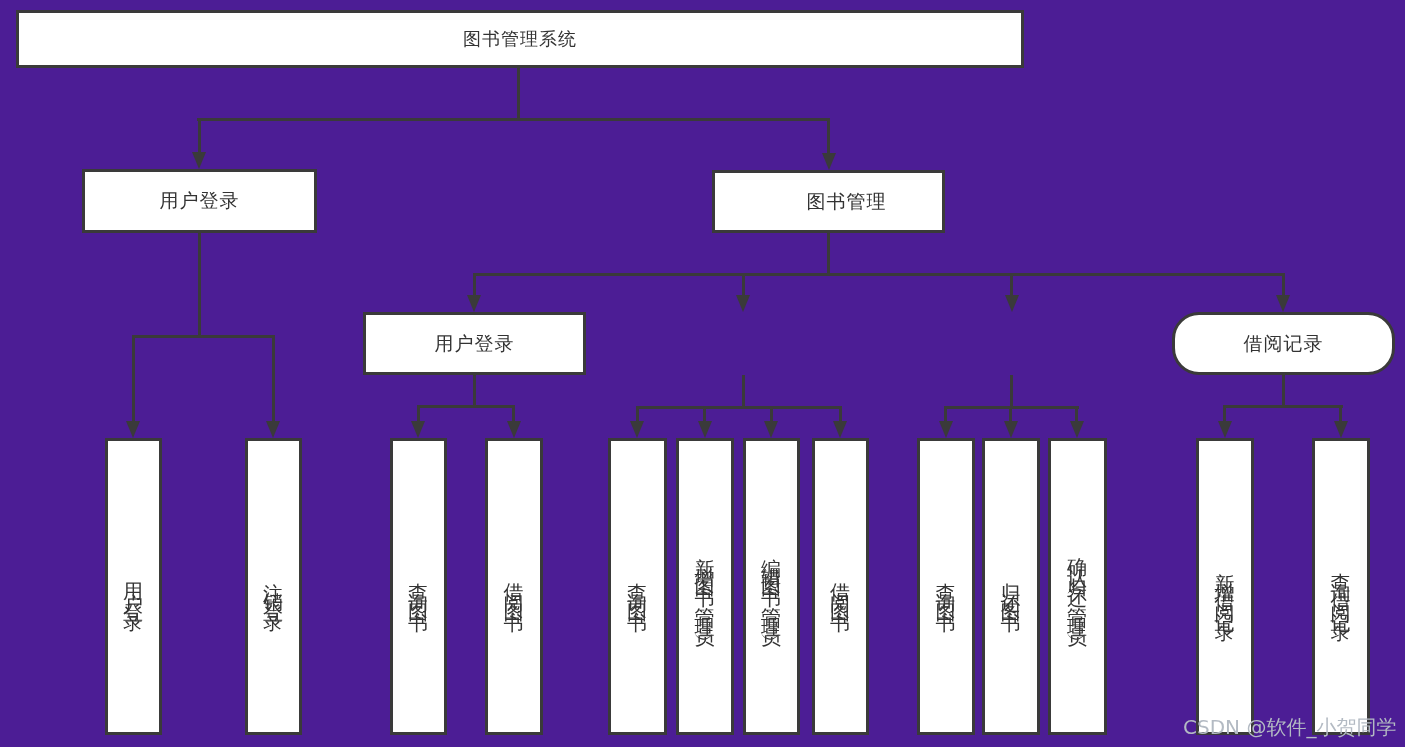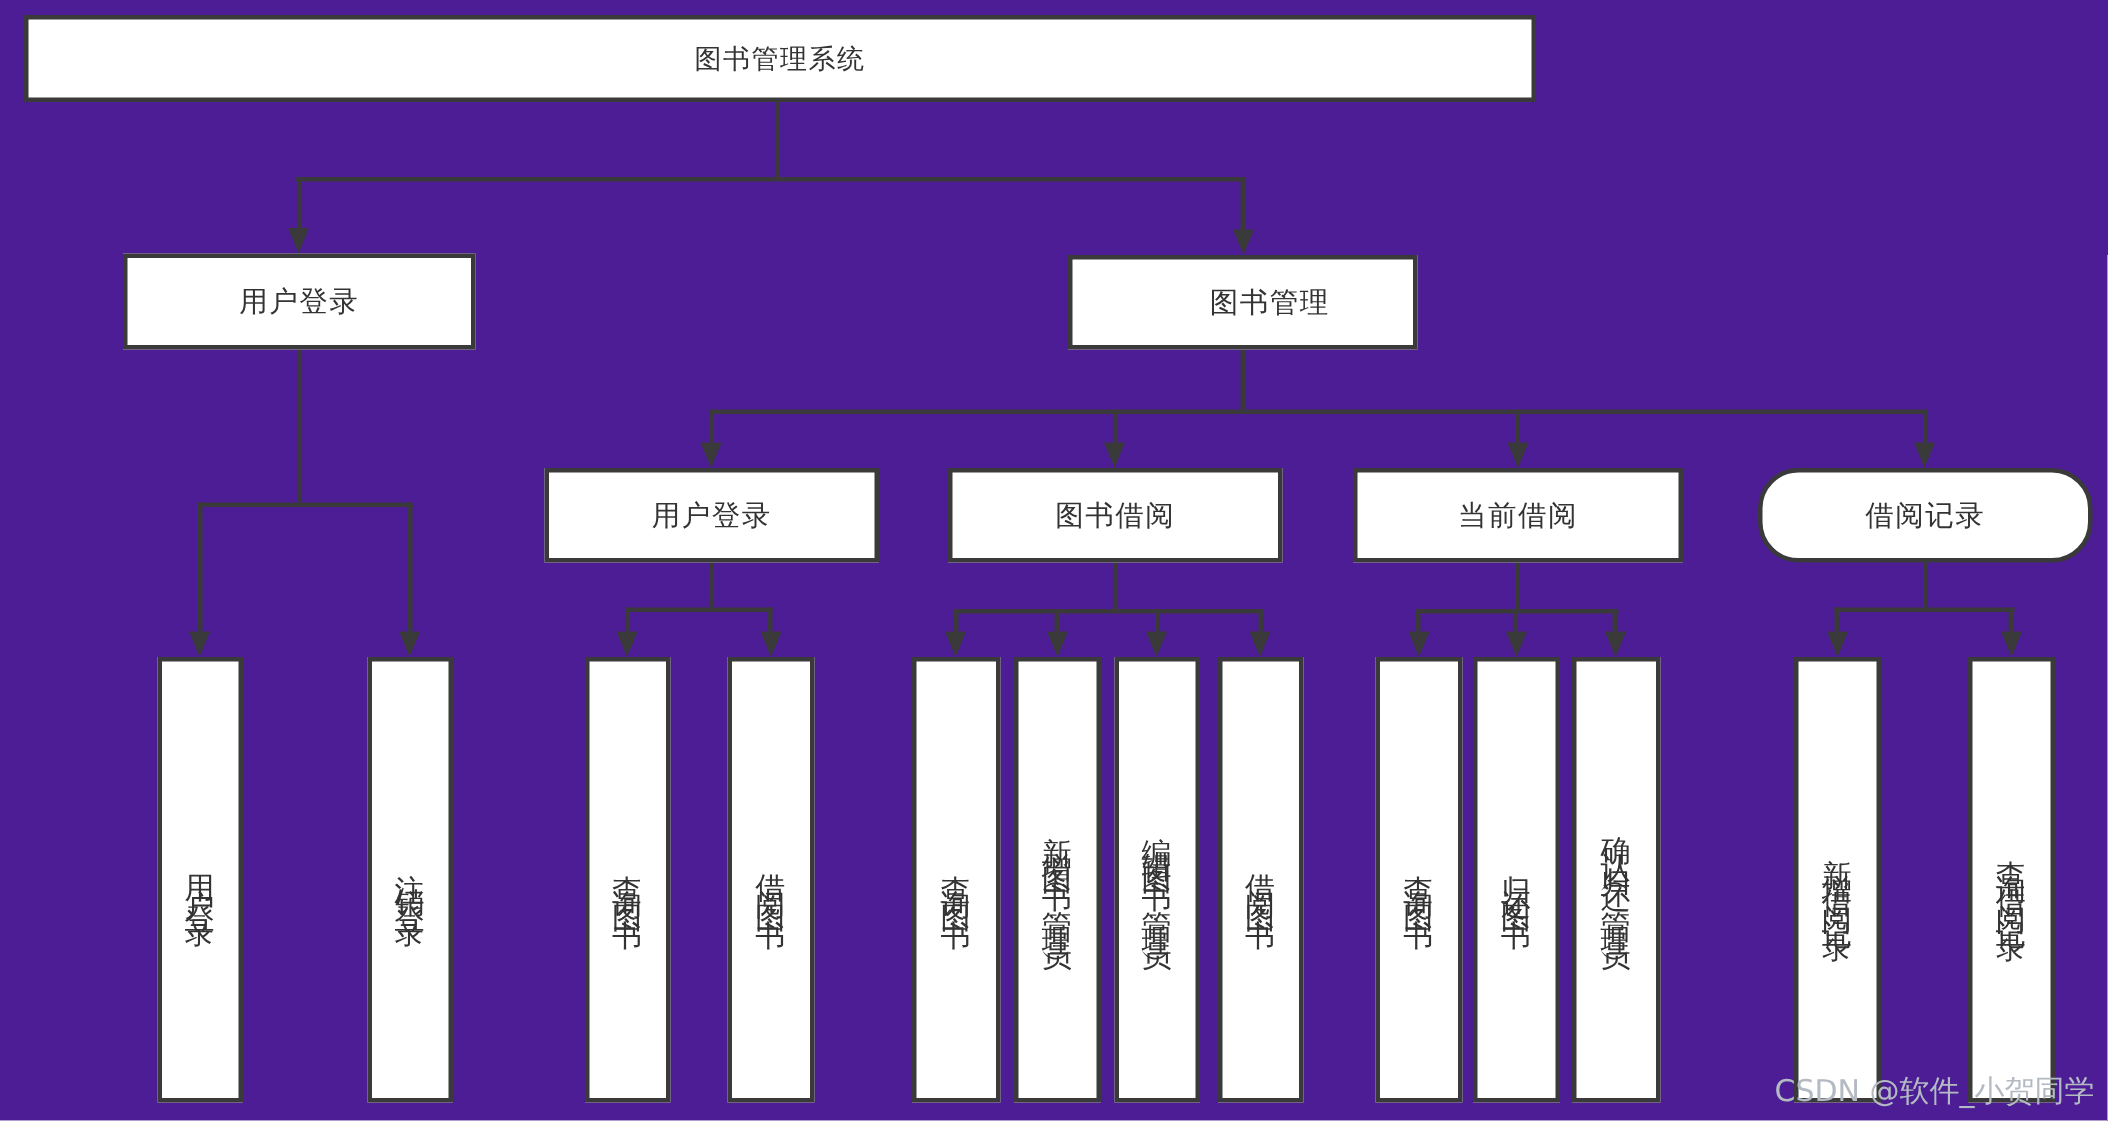--- a/index.html
+++ b/index.html
@@ -69,22 +69,20 @@
   <div class="vline" style="left:473px;top:273px;height:22px;"></div>
   <div class="arrow" style="left:467px;top:295px;"></div>
   <div class="vline" style="left:742px;top:273px;height:22px;"></div>
   <div class="arrow" style="left:736px;top:295px;"></div>
   <div class="vline" style="left:1010px;top:273px;height:22px;"></div>
   <div class="arrow" style="left:1005px;top:295px;"></div>
   <div class="vline" style="left:1282px;top:273px;height:22px;"></div>
   <div class="arrow" style="left:1276px;top:295px;"></div>
 
   <div class="box" style="left:363px;top:312px;width:223px;height:63px;">用户登录</div>
-  <div class="box" style="left:632px;top:312px;width:223px;height:63px;">图书借阅</div>
-  <div class="box" style="left:902px;top:312px;width:220px;height:63px;">当前借阅</div>
   <div class="box" style="left:1172px;top:312px;width:223px;height:63px;border-radius:27px;">借阅记录</div>
 
   <div class="vline" style="left:473px;top:375px;height:30px;"></div>
   <div class="hline" style="left:417px;top:405px;width:98px;"></div>
   <div class="vline" style="left:417px;top:405px;height:16px;"></div>
   <div class="arrow" style="left:411px;top:421px;"></div>
   <div class="vline" style="left:512px;top:405px;height:16px;"></div>
   <div class="arrow" style="left:507px;top:421px;"></div>
 
   <div class="vline" style="left:742px;top:375px;height:31px;"></div>

